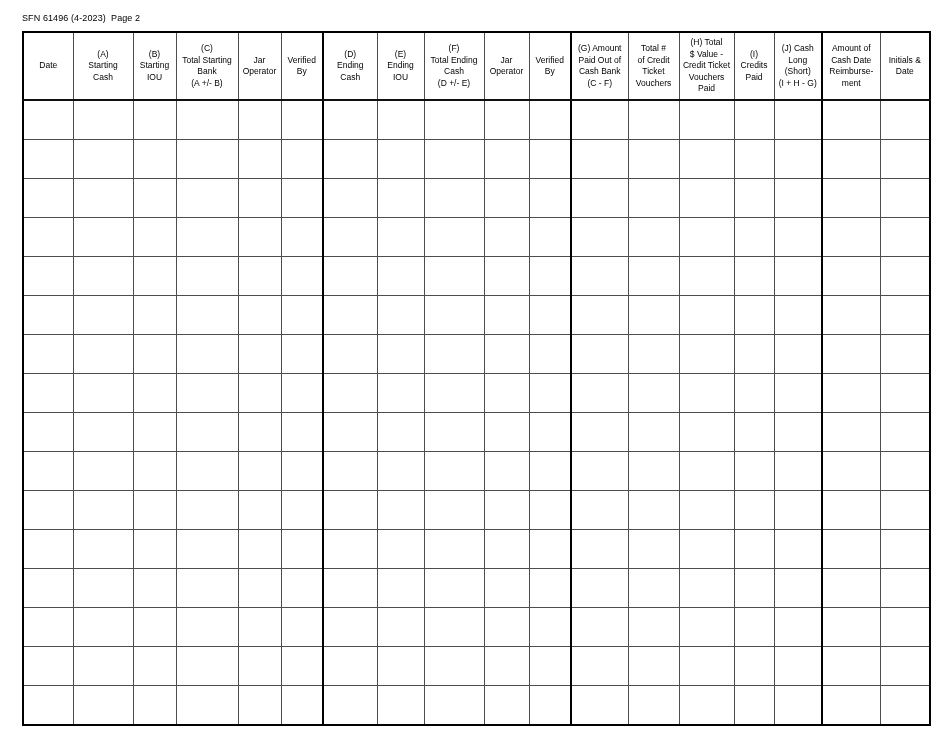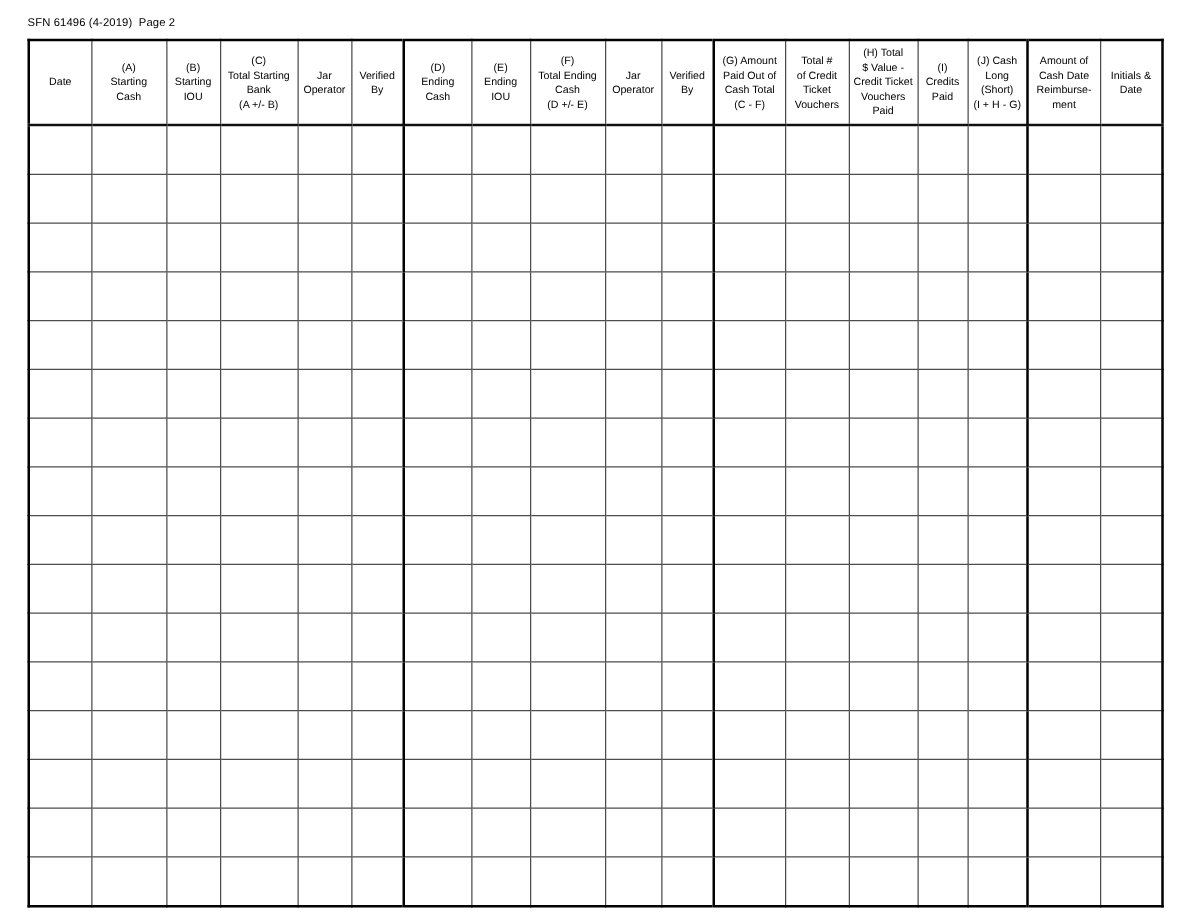--- a/index.html
+++ b/index.html
@@ -68,21 +68,21 @@
   col.c13 { width: 51px; }
   col.c14 { width: 55px; }
   col.c15 { width: 40px; }
   col.c16 { width: 48px; }
   col.c17 { width: 58px; }
   col.c18 { width: 50px; }
 </style>
 </head>
 <body>
 
-<div class="form-id">SFN 61496 (4-2019)  Page 2</div>
+<div class="form-id">SFN 61496 (4-2023)  Page 2</div>
 
 <table class="cash-log">
   <colgroup>
     <col class="c1">
       <col class="c2">
       <col class="c3">
       <col class="c4">
       <col class="c5">
     <col class="c6">
       <col class="c7">
@@ -124,21 +124,21 @@
       <th>(F)
 Total Ending
 Cash
 (D +/- E)</th>
       <th>Jar
 Operator</th>
       <th>Verified
 By</th>
       <th>(G) Amount
 Paid Out of
-Cash Total
+Cash Bank
 (C - F)</th>
       <th>Total #
 of Credit
 Ticket
 Vouchers</th>
       <th>(H) Total
 $ Value -
 Credit Ticket
 Vouchers
 Paid</th>

